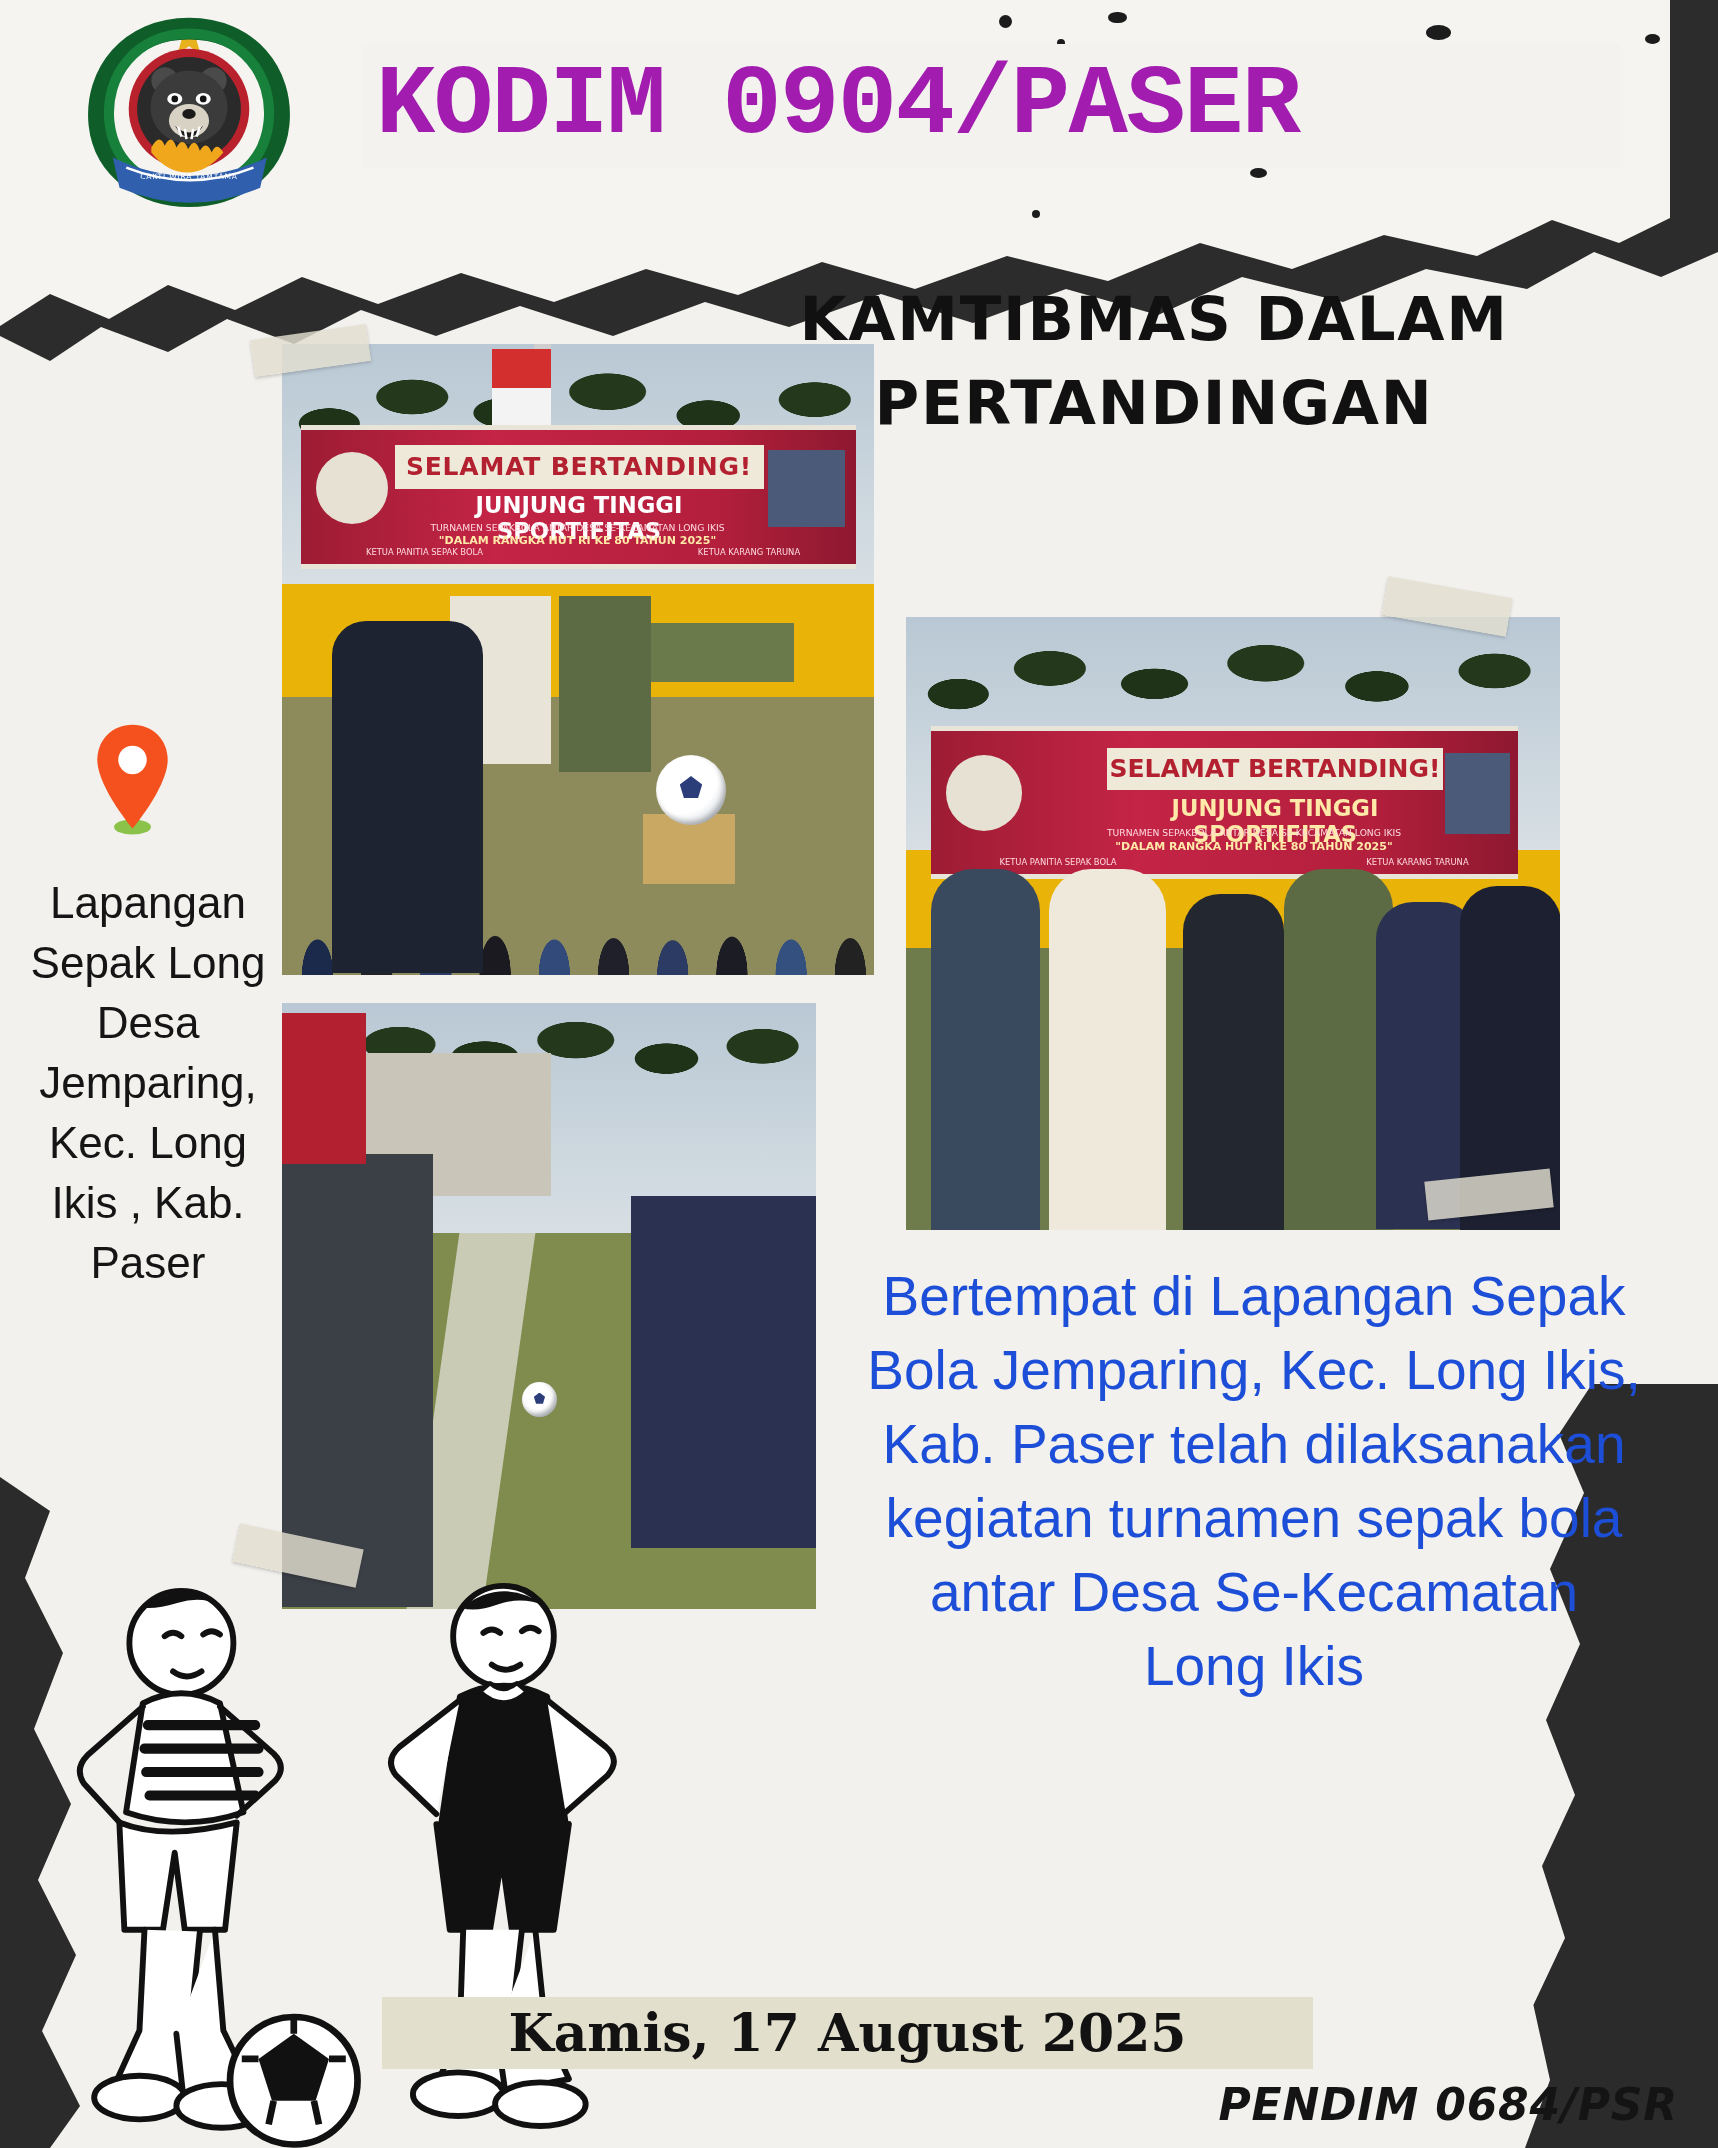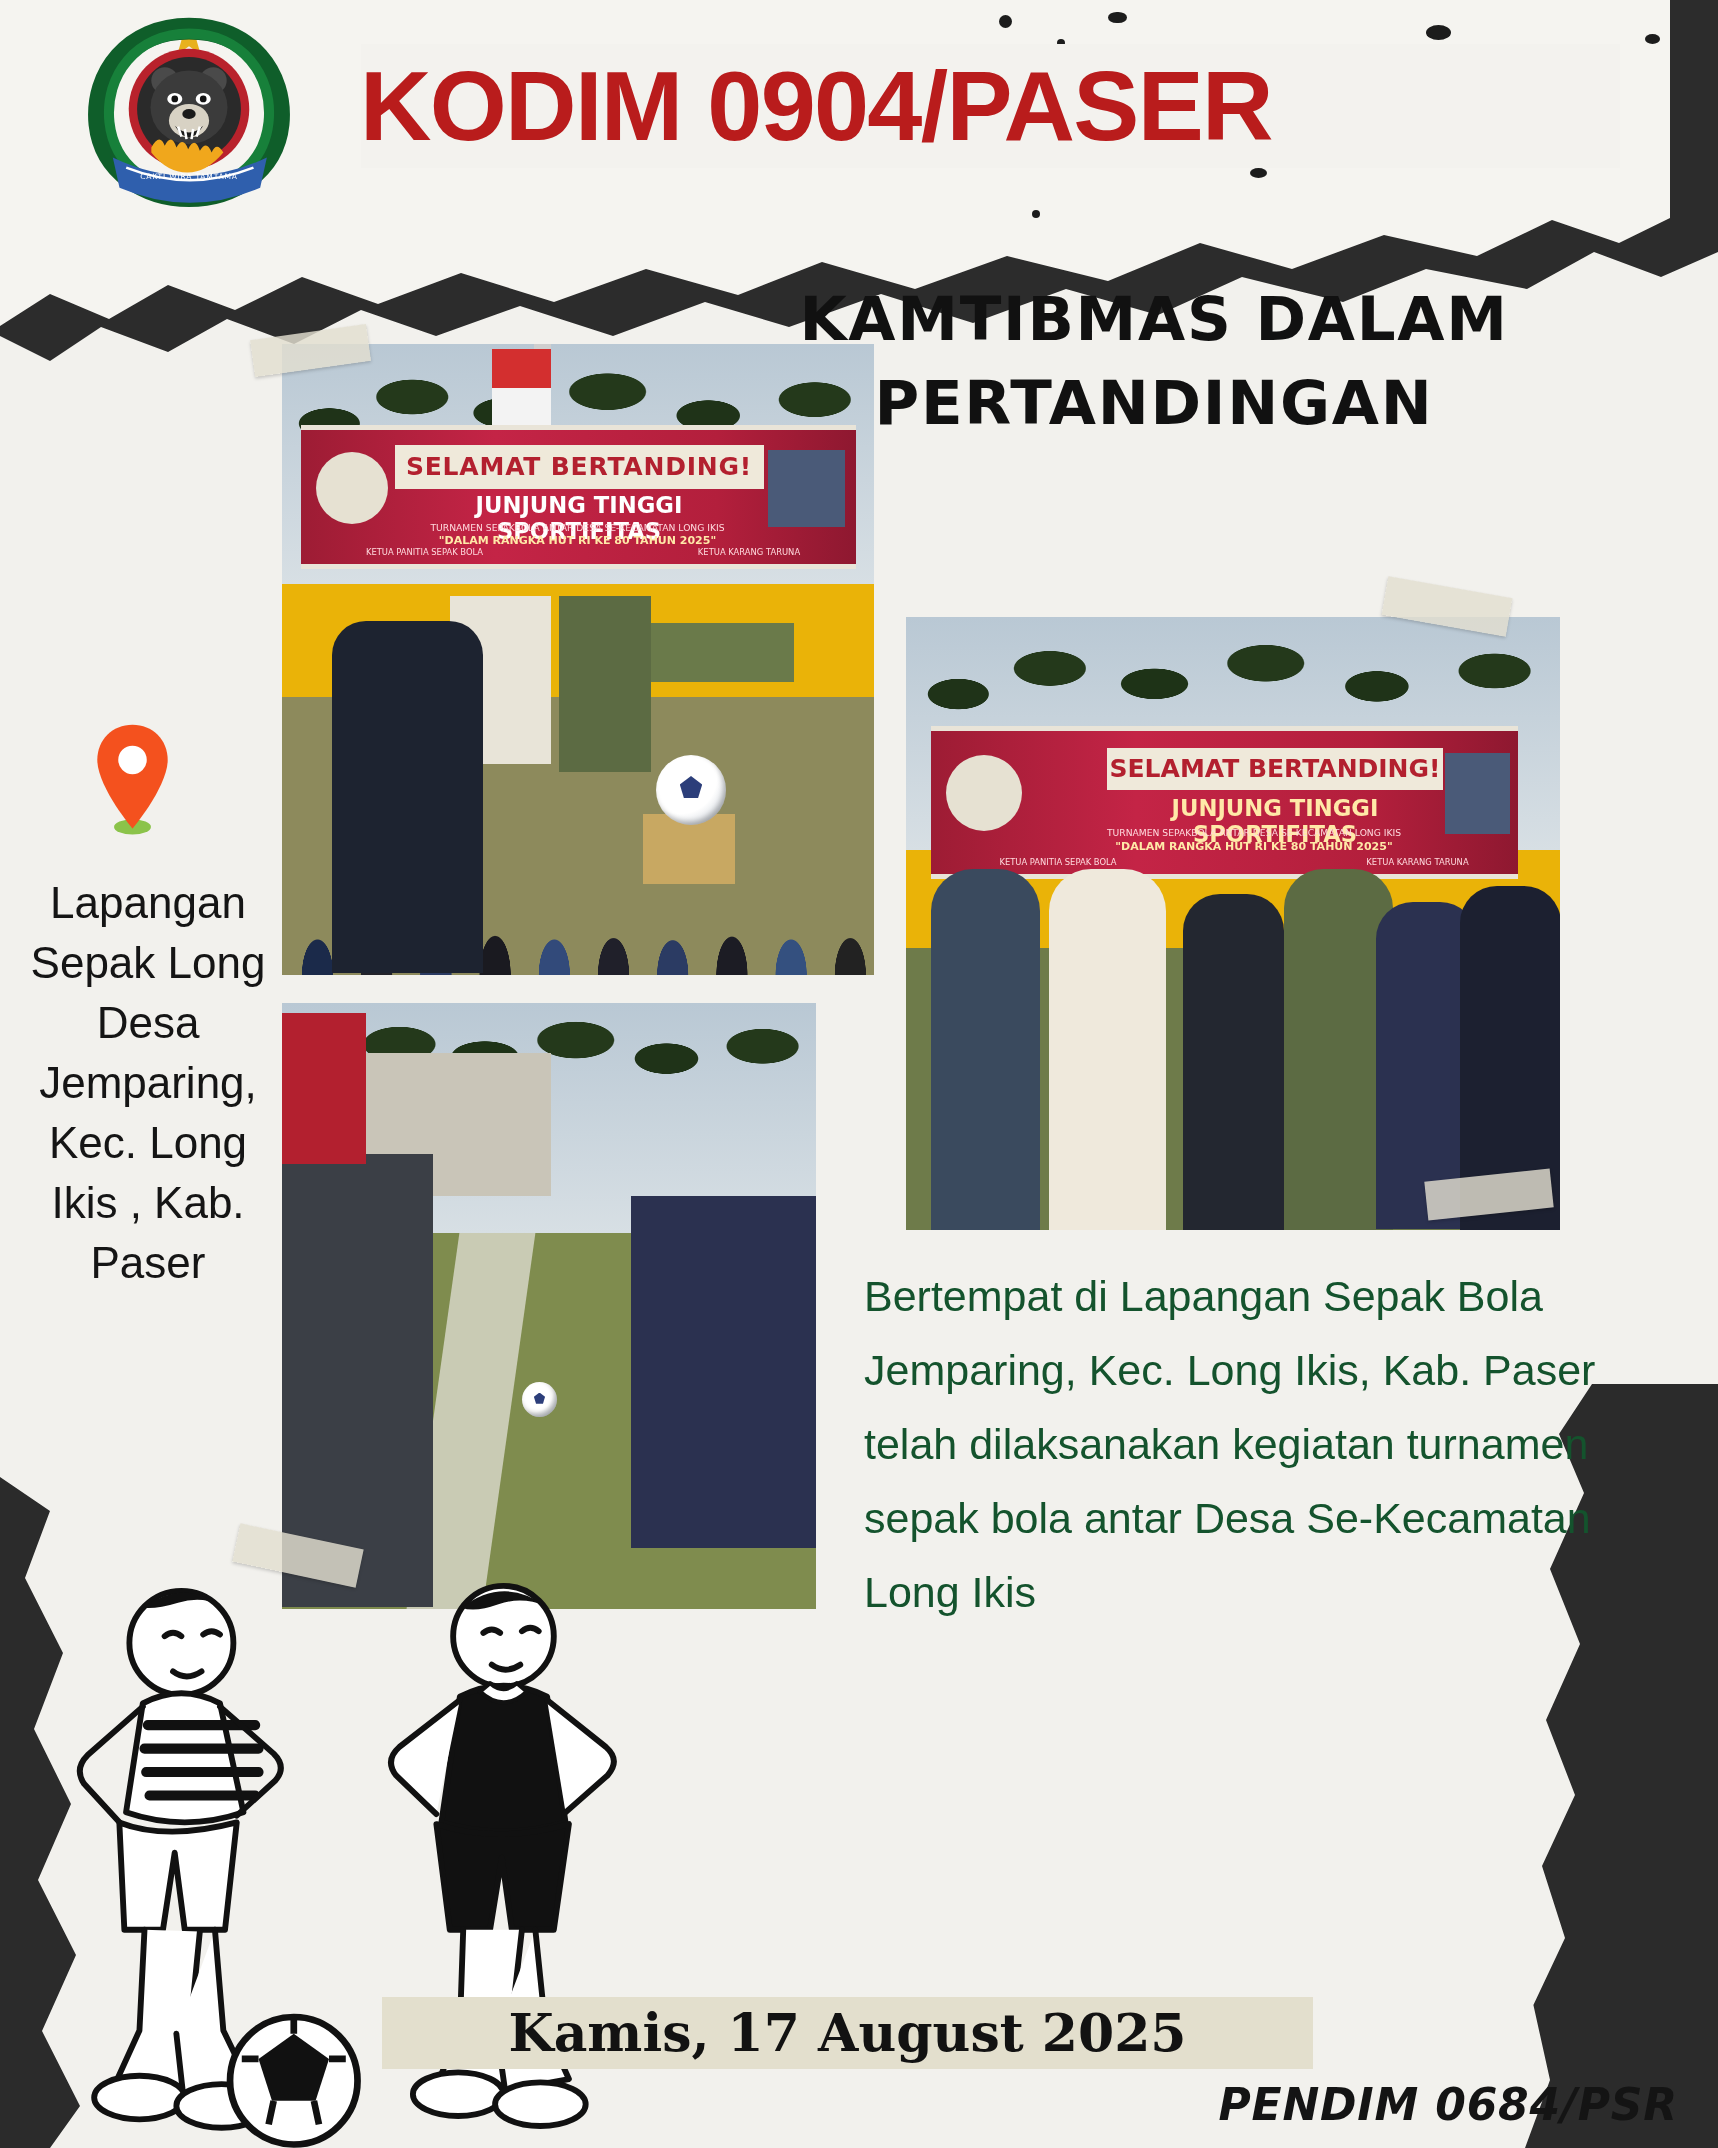--- a/index.html
+++ b/index.html
@@ -73,27 +73,27 @@
     width: 216px; height: 193px;
   }
   .title-band {
     position: absolute;
     left: 361px; top: 44px;
     width: 1259px; height: 124px;
     background: #f3f2ee;
   }
   #main-title {
     position: absolute;
-    left: 360px; top: 44px;
+    left: 376px; top: 44px;
     width: 1259px;
-    font-family: Liberation Sans, sans-serif;
+    font-family: Liberation Mono, monospace;
     font-weight: 700;
     font-size: 99px;
     letter-spacing: -1.7px;
-    color: #b91c1c;
+    color: #a21caf;
     line-height: 124px;
     white-space: nowrap;
   }
   #subtitle {
     position: absolute;
     left: 638px; top: 277px;
     width: 1032px;
     text-align: center;
     font-family: "DejaVu Sans", sans-serif;
     font-weight: 700;
@@ -183,24 +183,25 @@
     font-size: 44px;
     line-height: 60px;
     color: #151515;
   }
 
   
   #body-text {
     position: absolute;
     left: 864px; top: 1259px;
     width: 780px;
+    text-align: center;
     font-family: "Liberation Sans", sans-serif;
-    font-size: 43px;
+    font-size: 55px;
     line-height: 74px;
-    color: #14532d;
+    color: #1d4ed8;
   }
 
   
   .date-band {
     position: absolute;
     left: 382px; top: 1997px;
     width: 931px; height: 72px;
     background: #e3dfcd;
   }
   #date-text {

